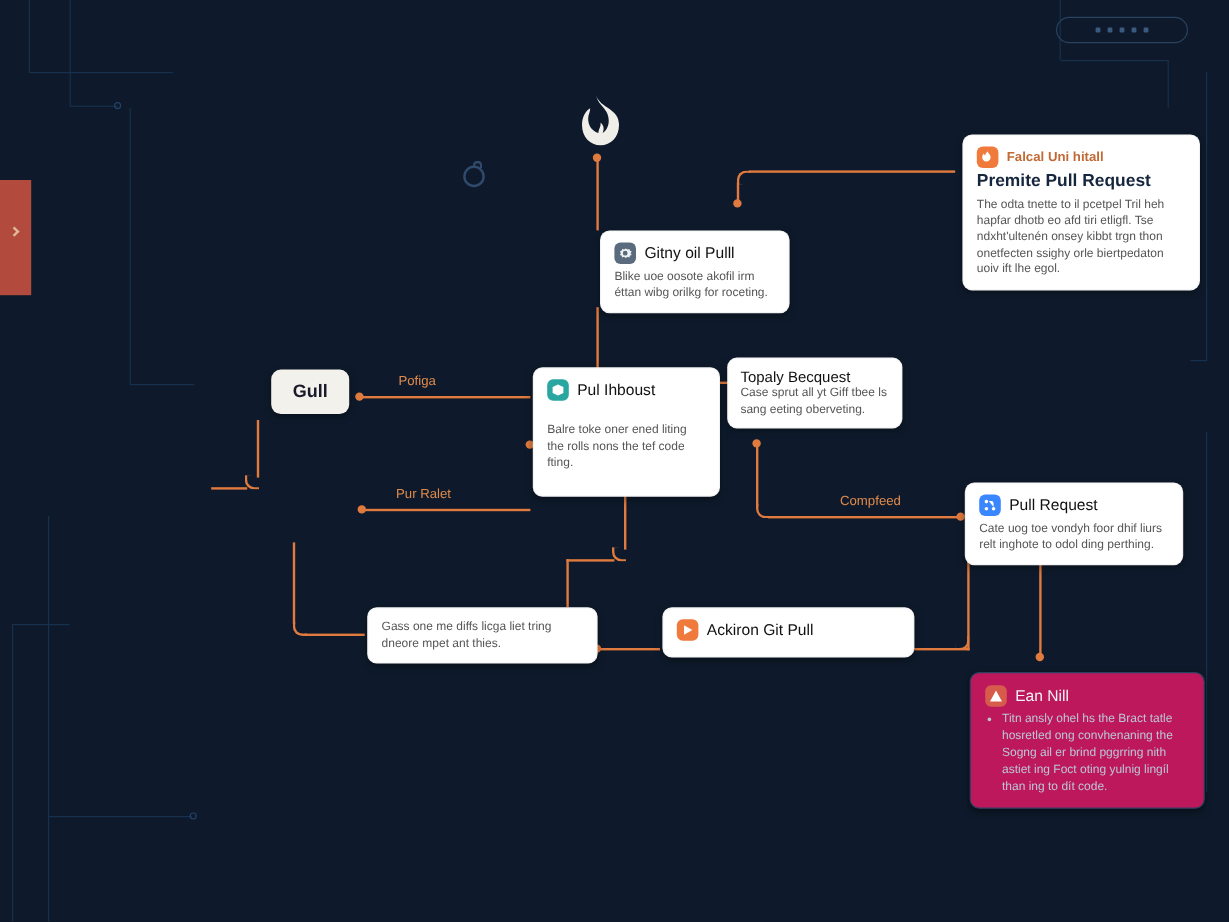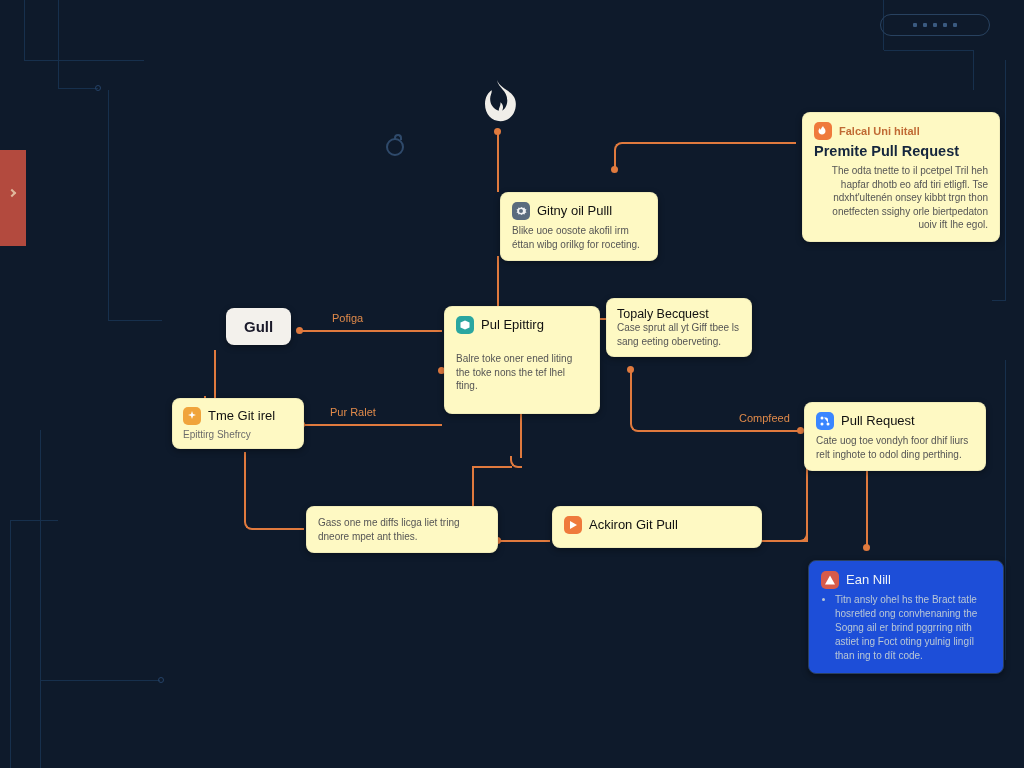--- a/index.html
+++ b/index.html
@@ -35,39 +35,39 @@
     border-right: 2px solid #e0b89c; border-bottom: 2px solid #e0b89c;
     transform: rotate(-45deg);
   }
 
   
   .stage { position: absolute; inset: 0; }
 
   
   .card {
     position: absolute;
-    background: #fef9c3;
+    background: #ffffff;
     border-radius: 8px;
     box-shadow: 0 2px 6px rgba(0,0,0,.35), 0 0 0 1px rgba(0,0,0,.05) inset;
     padding: 10px 12px;
   }
   .card .hdr { display: flex; align-items: center; gap: 7px; margin-bottom: 4px; }
   .card .ico {
     width: 18px; height: 18px; border-radius: 5px; flex: 0 0 18px;
     display: flex; align-items: center; justify-content: center;
   }
   .card .ico svg { width: 12px; height: 12px; fill: #fff; }
   .card h4 { font-size: 13px; font-weight: 400; color: #111; line-height: 1.15; }
   .card h3 { font-size: 14.5px; font-weight: 700; color: #15263d; }
   .card p  { font-size: 10px; line-height: 1.35; color: #555; }
   .sub     { font-size: 10px; color: #6b6b6b; margin-top: 2px; }
 
   
   .card.dark {
-    background: #1d4ed8;
+    background: #be185d;
     border: 1px solid #2a4060;
     box-shadow: 0 2px 6px rgba(0,0,0,.45);
   }
   .card.dark h4, .card.dark h3 { color: #eef2f7; }
   .card.dark p, .card.dark li  { color: #b9c7d6; }
   .card.dark ul { list-style: disc; padding-left: 14px; margin-top: 4px; }
   .card.dark li { font-size: 10px; line-height: 1.4; }
 
   
   .pill {
@@ -193,71 +193,60 @@
   <div class="conn v" style="left:520px; top:412px; height:46px;"></div>
   <div class="corner bl" style="left:510px; top:456px;"></div>
   <div class="conn h" style="left:472px; top:466px; width:40px;"></div>
   <div class="conn v" style="left:472px; top:466px; height:40px;"></div>
 
   <div class="conn h" style="left:640px; top:430px; width:160px;"></div>
   <div class="corner bl" style="left:630px; top:420px;"></div>
   <div class="conn v" style="left:630px; top:370px; height:52px;"></div>
   <div class="jdot" style="left:627px; top:366px;"></div>
   <div class="jdot" style="left:797px; top:427px;"></div>
-  <div class="edge-label" style="left:700px; top:412px;margin-left:39px;">Compfeed</div>
+  <div class="edge-label" style="left:700px; top:412px;">Compfeed</div>
 
   <div class="conn h" style="left:498px; top:540px; width:52px;"></div>
   <div class="jdot" style="left:494px; top:537px;"></div>
 
   <div class="conn h" style="left:742px; top:540px; width:66px;"></div>
   <div class="jdot" style="left:738px; top:537px;"></div>
   <div class="conn v" style="left:806px; top:468px; height:74px;"></div>
   <div class="corner br" style="left:796px; top:530px;"></div>
 
   <div class="conn v" style="left:866px; top:470px; height:76px;"></div>
   <div class="jdot" style="left:863px; top:544px;"></div>
 
   <div class="pill" style="left:226px; top:308px;">
     <span>Gull</span>
   </div>
 
-  <div class="card" style="left:172px; top:398px; width:132px; padding:9px 11px;">
-    <div class="hdr">
-      <span class="ico ic-amber">
-        <svg viewBox="0 0 24 24">
-            <path d="M12 2l2 6 6 2-6 2-2 6-2-6-6-2 6-2z"></path>
-          </svg>
-      </span>
-      <h4>Tme Git irel</h4>
-    </div>
-    <div class="sub">Epittirg Shefrcy</div>
-  </div>
 
   <div class="card" style="left:500px; top:192px; width:158px;">
     <div class="hdr">
       <span class="ico ic-slate">
         <svg viewBox="0 0 24 24">
             <path d="M12 8a4 4 0 100 8 4 4 0 000-8zm9 4l2 3-3 1-1 3-3-1-3 2-3-2-3 1-1-3-3-1 2-3-2-3 3-1 1-3 3 1 3-2 3 2 3-1 1 3 3 1z" opacity=".9"></path>
           </svg>
       </span>
       <h4>Gitny oil Pulll</h4>
     </div>
     <p>Blike uoe oosote akofil irm éttan wibg orilkg for roceting.</p>
   </div>
 
   <div class="card" style="left:444px; top:306px; width:156px; height:108px;">
     <div class="hdr">
       <span class="ico ic-teal">
         <svg viewBox="0 0 24 24">
             <path d="M3 7l9-4 9 4v10l-9 4-9-4zM12 12l9-4M12 12v9M12 12L3 8"></path>
           </svg>
       </span>
-      <h4>Pul Epittirg</h4>
-    </div>
-    <p style="margin-top:18px;">Balre toke oner ened liting the toke nons the tef lhel fting.</p>
+      <h4>Pul Ihboust</h4>
+    </div>
+    <p style="margin-top:18px;">Balre toke oner ened liting the rolls nons the tef code fting.</p>
   </div>
 
   <div class="card" style="left:606px; top:298px; width:146px; padding:9px 11px;">
     <h4 style="font-size:12.5px;">Topaly Becquest</h4>
     <p>Case sprut all yt Giff tbee ls sang eeting oberveting.</p>
   </div>
 
   <div class="card" style="left:306px; top:506px; width:192px;">
     <p>Gass one me diffs licga liet tring dneore mpet ant thies.</p>
   </div>
@@ -288,21 +277,21 @@
   <div class="card" style="left:802px; top:112px; width:198px;">
     <div class="hdr" style="margin-bottom:2px;">
       <span class="ico ic-orange">
         <svg viewBox="0 0 24 24">
             <path d="M12 2c1 4 5 5 5 10 0 4-3 7-7 7s-7-3-7-7c0-3 2-5 3-6-0 2 1 3 2 3 0-3 2-4 4-7z"></path>
           </svg>
       </span>
       <span style="font-size:11px; color:#c06a34; font-weight:600;">Falcal Uni hitall</span>
     </div>
     <h3 style="margin:3px 0 5px;">Premite Pull Request</h3>
-    <p style="font-size:10px;text-align:right;">The odta tnette to il pcetpel Tril heh hapfar dhotb eo afd tiri etligfl. Tse ndxht'ultenén onsey kibbt trgn thon onetfecten ssighy orle biertpedaton uoiv ift lhe egol.</p>
+    <p style="font-size:10px;">The odta tnette to il pcetpel Tril heh hapfar dhotb eo afd tiri etligfl. Tse ndxht'ultenén onsey kibbt trgn thon onetfecten ssighy orle biertpedaton uoiv ift lhe egol.</p>
   </div>
 
   <div class="card dark" style="left:808px; top:560px; width:196px;">
     <div class="hdr">
       <span class="ico ic-red">
         <svg viewBox="0 0 24 24">
             <path d="M12 3l10 18H2zM11 10h2v5h-2zm0 7h2v2h-2z"></path>
           </svg>
       </span>
       <h4>Ean Nill</h4>

